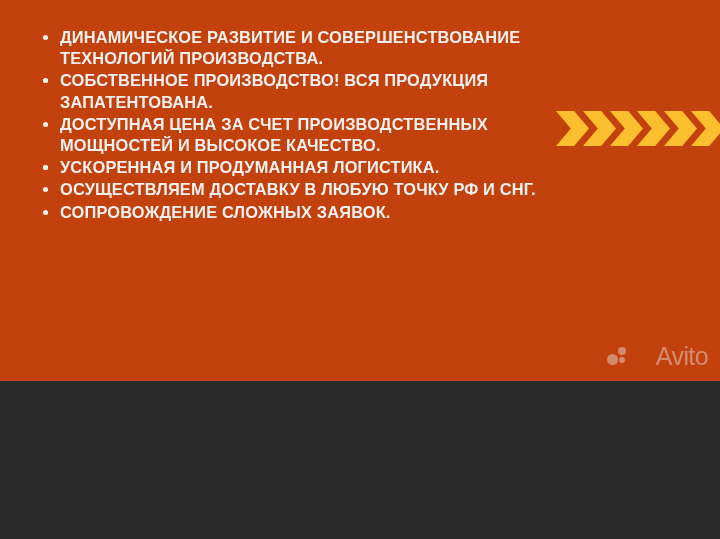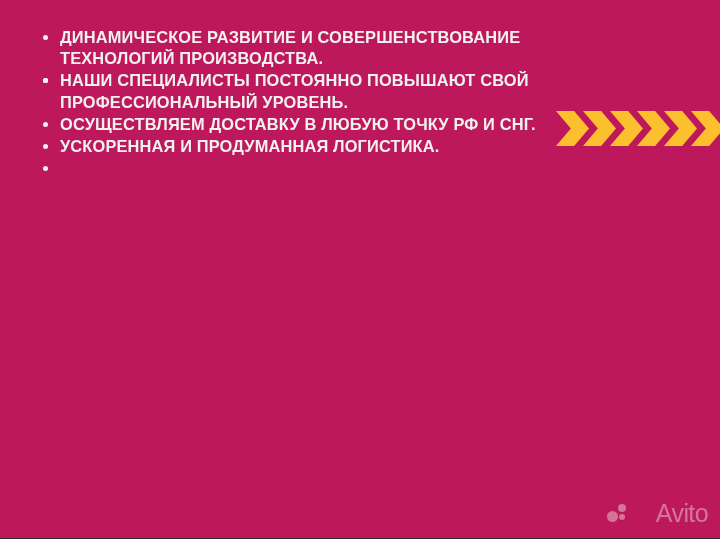--- a/index.html
+++ b/index.html
@@ -6,22 +6,22 @@
     margin: 0;
     padding: 0;
     background: #2b2b2b;
   }
   body {
     font-family: "Liberation Sans", sans-serif;
   }
   #slide {
     position: relative;
     width: 720px;
-    height: 538px;
-    background: #be185d;
+    height: 381px;
+    background: #c2410c;
     overflow: hidden;
     box-sizing: border-box;
   }
 
   
   #chevron-band {
     position: absolute;
     left: 556px;
     top: 111px;
     width: 164px;
@@ -121,35 +121,40 @@
   <ul id="benefits-list">
     <li class="benefit-item">
       <span class="benefit-bullet"></span>
       <span>ДИНАМИЧЕСКОЕ РАЗВИТИЕ И СОВЕРШЕНСТВОВАНИЕ ТЕХНОЛОГИЙ ПРОИЗВОДСТВА.</span>
     </li>
     <li class="benefit-item">
       <span class="benefit-bullet"></span>
     </li>
     <li class="benefit-item">
       <span class="benefit-bullet"></span>
+      <span>СОБСТВЕННОЕ ПРОИЗВОДСТВО! ВСЯ ПРОДУКЦИЯ ЗАПАТЕНТОВАНА.</span>
     </li>
     <li class="benefit-item">
       <span class="benefit-bullet"></span>
-      <span>НАШИ СПЕЦИАЛИСТЫ ПОСТОЯННО ПОВЫШАЮТ СВОЙ ПРОФЕССИОНАЛЬНЫЙ УРОВЕНЬ.</span>
+      <span>ДОСТУПНАЯ ЦЕНА ЗА СЧЕТ ПРОИЗВОДСТВЕННЫХ МОЩНОСТЕЙ И ВЫСОКОЕ КАЧЕСТВО.</span>
+    </li>
+    <li class="benefit-item">
+      <span class="benefit-bullet"></span>
+    </li>
+    <li class="benefit-item">
+      <span class="benefit-bullet"></span>
+      <span>УСКОРЕННАЯ И ПРОДУМАННАЯ ЛОГИСТИКА.</span>
     </li>
     <li class="benefit-item">
       <span class="benefit-bullet"></span>
       <span>ОСУЩЕСТВЛЯЕМ ДОСТАВКУ В ЛЮБУЮ ТОЧКУ РФ И СНГ.</span>
     </li>
     <li class="benefit-item">
       <span class="benefit-bullet"></span>
-      <span>УСКОРЕННАЯ И ПРОДУМАННАЯ ЛОГИСТИКА.</span>
-    </li>
-    <li class="benefit-item">
-      <span class="benefit-bullet"></span>
+      <span>СОПРОВОЖДЕНИЕ СЛОЖНЫХ ЗАЯВОК.</span>
     </li>
   </ul>
 
   <div id="avito-watermark">
     <span id="avito-dots">
       <i class="dot-a"></i>
       <i class="dot-b"></i>
       <i class="dot-c"></i>
     </span>
     <span id="avito-wordmark">Avito</span>

